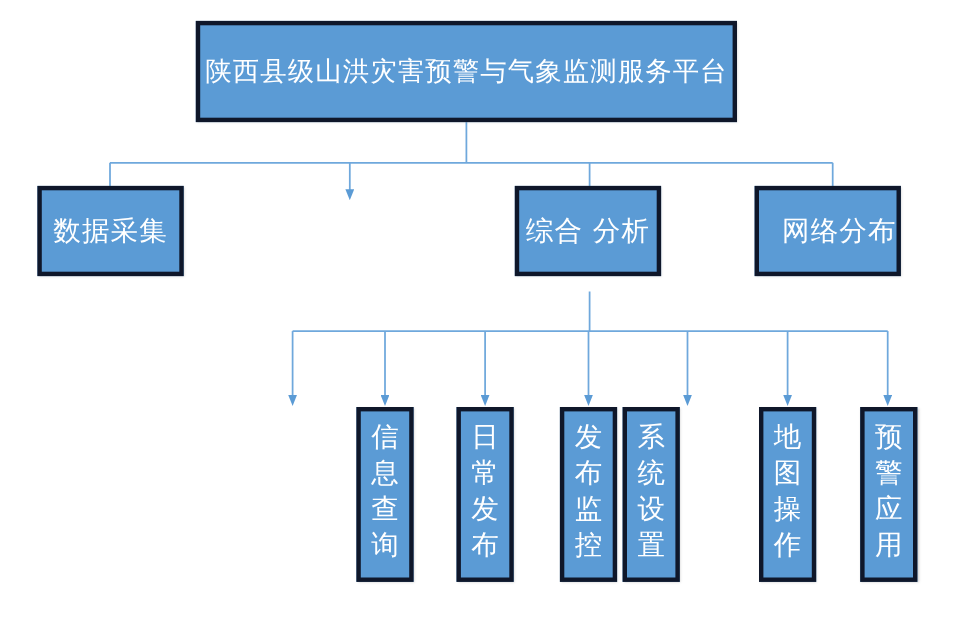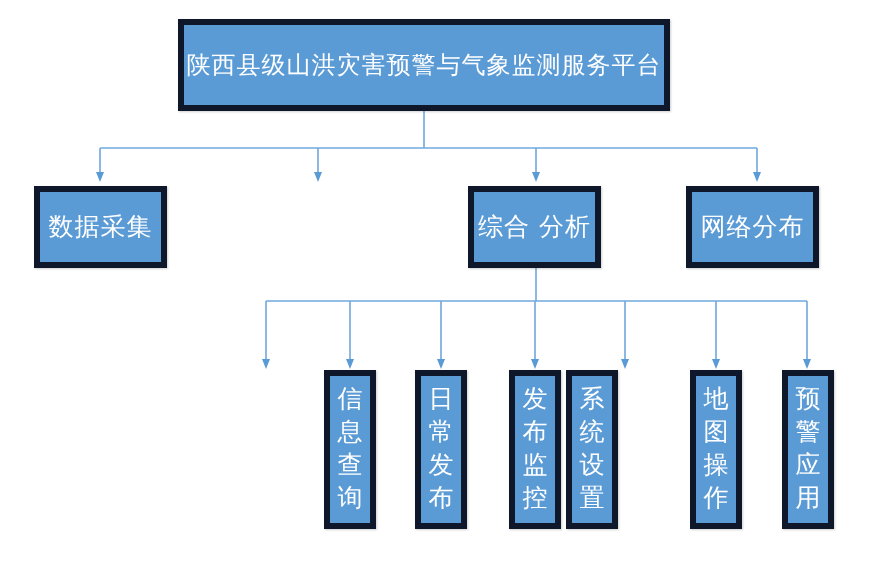--- a/index.html
+++ b/index.html
@@ -20,48 +20,48 @@
     left: 0;
     top: 0;
     width: 869px;
     height: 570px;
     pointer-events: none;
   }
   .node {
     position: absolute;
     box-sizing: border-box;
     background: #5B9BD5;
-    border: 6px solid #0f172a;
+    border: 4px solid #0f172a;
     color: #ffffff;
     display: flex;
     align-items: center;
     justify-content: center;
     text-align: center;
     line-height: 1.18;
     box-shadow: 1px 1px 2px rgba(120,120,120,0.35);
   }
   .node.root {
     left: 178px;
     top: 19px;
     width: 492px;
     height: 92px;
     font-size: 24px;
     letter-spacing: 1px;
   }
   .node.lvl2 {
-    top: 186px;
+    top: 169px;
     width: 133px;
     height: 82px;
     font-size: 25px;
     letter-spacing: 1px;
   }
   .node.lvl2.n0 { left: 34px; }
   .node.lvl2.n1 { left: 251px; }
   .node.lvl2.n2 { left: 468px; }
-  .node.lvl2.n3 { left: 686px; }
+  .node.lvl2.n3 { left: 686px; justify-content: flex-end; }
 
   .node.lvl3 {
     top: 370px;
     width: 52px;
     height: 159px;
     font-size: 25px;
     letter-spacing: 0px;
     line-height: 1.32;
     padding-top: 6px;
     align-items: flex-start;

